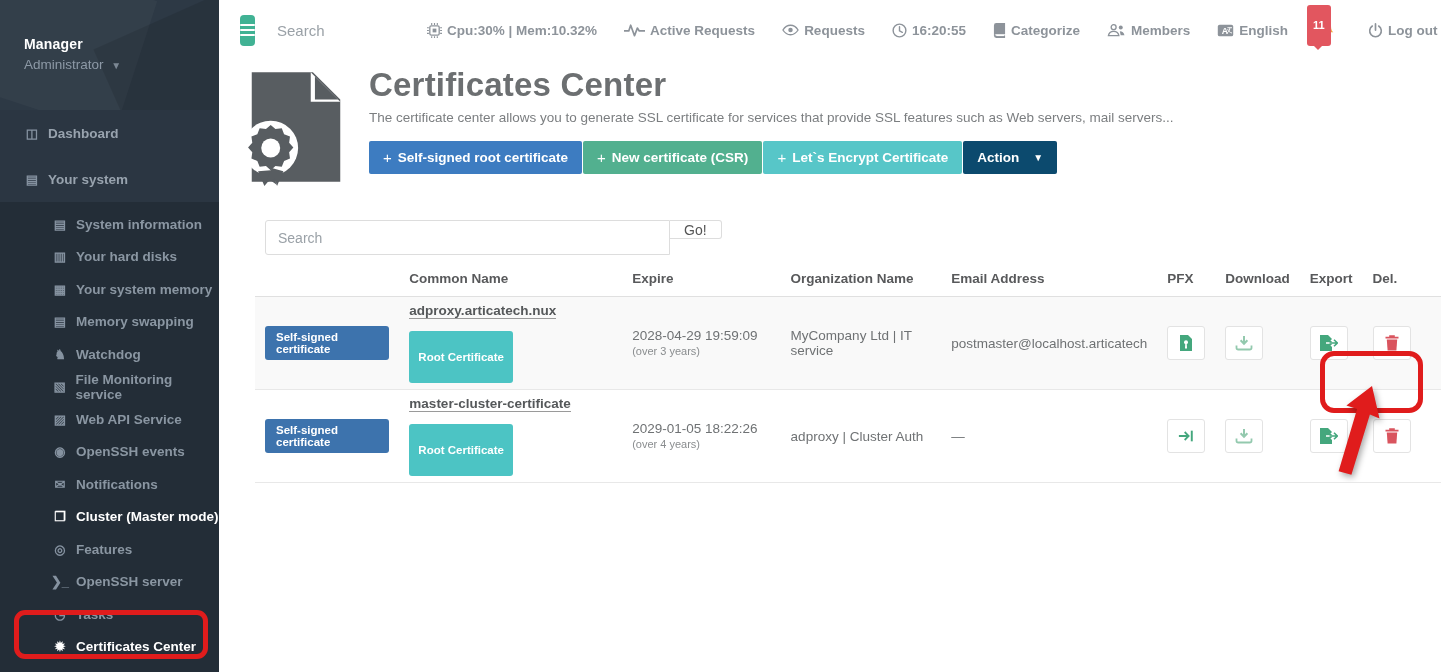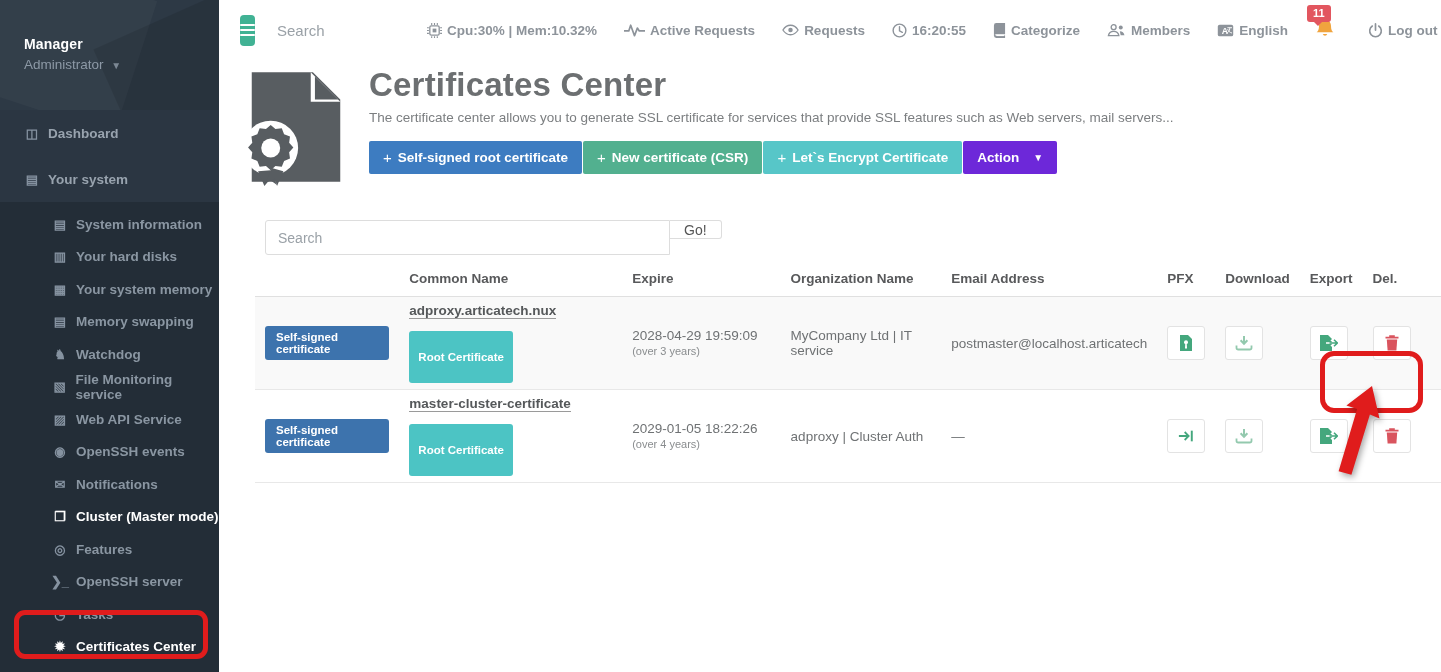--- a/index.html
+++ b/index.html
@@ -36,21 +36,21 @@
   .hamburger span { display:block; width:15px; height:2px; background:#fff; border-radius:1px; }
   .top-search { border:none; outline:none; margin-left:22px; font-size:15px; color:#555;
     width:150px; font-family:inherit; }
   .top-search::placeholder { color:#9aa1a7; }
   .top-right { margin-left:auto; display:flex; align-items:center; gap:27px; }
   .top-item { display:flex; align-items:center; gap:5px; color:#8d939a; font-size:13.5px;
     font-weight:bold; cursor:pointer; white-space:nowrap; }
   .top-item svg { flex:none; }
   .bell-wrap { position:relative; cursor:pointer; margin-right:6px; }
   .badge { position:absolute; top:-13px; left:-8px; background:#e2565f; color:#fff; font-size:11px;
-    font-weight:bold; padding:2px 6px; border-radius:3px; line-height:1.2; }
+    font-weight:bold; padding:14px 6px; border-radius:3px; line-height:1.2; }
   .badge:after { content:""; position:absolute; left:7px; bottom:-4px; border:4px solid transparent;
     border-top-color:#e2565f; border-bottom:none; }
 
   
   .content { position:absolute; left:219px; top:60px; right:0; bottom:0; background:#fff; }
   .cert-hero-icon { position:absolute; left:24px; top:8px; }
   .page-title { position:absolute; left:150px; top:6px; font-size:33px; font-weight:bold; color:#6c6f71; letter-spacing:.2px; }
   .page-subtitle { position:absolute; left:150px; top:50px; font-size:13.5px; color:#7b7e80; width:820px; }
   .btn-row { position:absolute; left:150px; top:81px; display:flex; gap:1px; }
   .hdr-btn { border:none; color:#fff; font-size:13.5px; font-weight:bold; padding:8px 14px;
@@ -337,21 +337,21 @@
           <span>Self-signed root certificate</span>
         </button>
         <button class="hdr-btn" style="background: rgb(82, 176, 143);">
           <span class="plus">+</span>
           <span>New certificate (CSR)</span>
         </button>
         <button class="hdr-btn" style="background: rgb(87, 198, 200);">
           <span class="plus">+</span>
           <span>Let`s Encrypt Certificate</span>
         </button>
-        <button class="hdr-btn" style="background: #6d28d9; gap: 12px;">
+        <button class="hdr-btn" style="background: #0c4a6e; gap: 12px;">
           <span>Action</span>
           <span class="caret">▼</span>
         </button>
       </div>
 
     <div class="search-group">
       <input class="search-input" type="text" placeholder="Search" style="">
       <button class="go-btn">Go!</button>
     </div>
 

